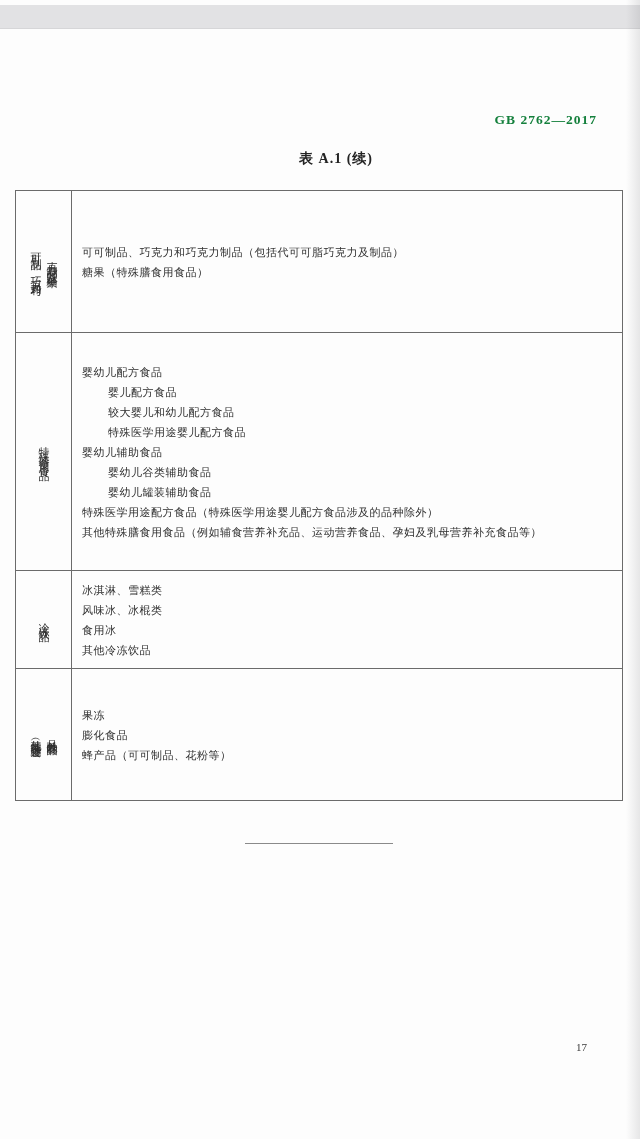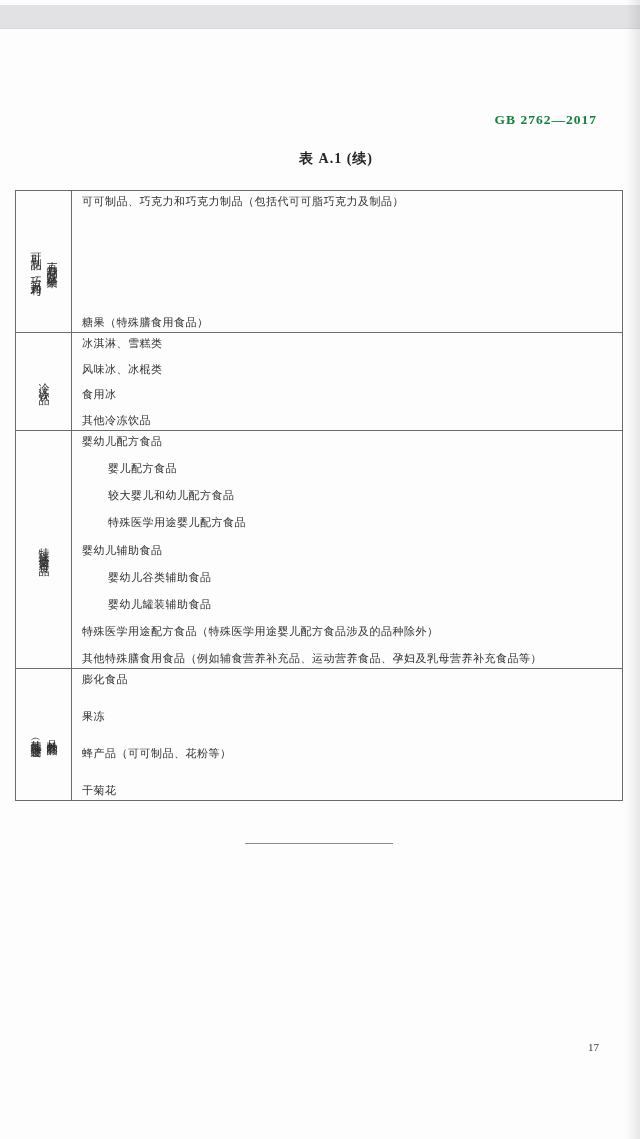--- a/index.html
+++ b/index.html
@@ -43,34 +43,34 @@
   }
   .vcol{
     writing-mode:vertical-lr;text-orientation:mixed;
     font-size:11px;color:#2d2d2d;letter-spacing:2.5px;
     line-height:13px;white-space:nowrap;
   }
   .row:nth-child(2) .vcol{letter-spacing:4px;}
   .row:nth-child(3) .vcol{letter-spacing:3px;}
   .row:nth-child(4) .vcol{letter-spacing:1px;}
   .items{
-    flex:1;display:flex;flex-direction:column;justify-content:space-between;
+    flex:1;display:flex;flex-direction:column;justify-content:center;
     padding-left:10px;box-sizing:border-box;
   }
   .item{
     font-size:11px;line-height:20px;letter-spacing:0.5px;
     color:#2d2d2d;white-space:nowrap;
   }
   .item.ind{padding-left:26px;}
   .end-line{
     position:absolute;left:245px;top:843px;width:148px;height:1px;
     background:#8a8a8a;
   }
   .page-num{
-    position:absolute;left:588px;top:1041px;
+    position:absolute;left:576px;top:1041px;
     font-size:11px;color:#3a3a3a;
   }
 </style>
 </head>
 <body>
 
 <div class="topbar"></div>
 
 <div class="std-code">GB 2762—2017</div>
 
@@ -81,59 +81,58 @@
     <div class="cat">
         <div class="vcol">可可制品、巧克力和巧</div>
         <div class="vcol">克力制品以及糖果</div>
       </div>
     <div class="items">
         <div class="item">可可制品、巧克力和巧克力制品（包括代可可脂巧克力及制品）</div>
         <div class="item">糖果（特殊膳食用食品）</div>
       </div>
   </div>
 
-  <div class="row" style="height: 98px;">
-    <div class="cat">
-        <div class="vcol">冷冻饮品</div>
-      </div>
-    <div class="items">
-        <div class="item">冰淇淋、雪糕类</div>
-        <div class="item">风味冰、冰棍类</div>
-        <div class="item">食用冰</div>
-        <div class="item">其他冷冻饮品</div>
-      </div>
-  </div>
-
   <div class="row" style="height: 238px;">
     <div class="cat">
         <div class="vcol">特殊膳食用食品</div>
       </div>
     <div class="items">
         <div class="item">婴幼儿配方食品</div>
         <div class="item ind">婴儿配方食品</div>
         <div class="item ind">较大婴儿和幼儿配方食品</div>
         <div class="item ind">特殊医学用途婴儿配方食品</div>
         <div class="item">婴幼儿辅助食品</div>
         <div class="item ind">婴幼儿谷类辅助食品</div>
         <div class="item ind">婴幼儿罐装辅助食品</div>
         <div class="item">特殊医学用途配方食品（特殊医学用途婴儿配方食品涉及的品种除外）</div>
         <div class="item">其他特殊膳食用食品（例如辅食营养补充品、运动营养食品、孕妇及乳母营养补充食品等）</div>
       </div>
   </div>
 
+  <div class="row" style="height: 98px;">
+    <div class="cat">
+        <div class="vcol">冷冻饮品</div>
+      </div>
+    <div class="items">
+        <div class="item">冰淇淋、雪糕类</div>
+        <div class="item">风味冰、冰棍类</div>
+        <div class="item">食用冰</div>
+        <div class="item">其他冷冻饮品</div>
+      </div>
+  </div>
+
   <div class="row" style="height: 131px;">
     <div class="cat">
         <div class="vcol">其他类（除上述食</div>
         <div class="vcol">品以外的食品）</div>
       </div>
     <div class="items">
+        <div class="item">果冻</div>
         <div class="item">膨化食品</div>
-        <div class="item">果冻</div>
         <div class="item">蜂产品（可可制品、花粉等）</div>
-        <div class="item">干菊花</div>
       </div>
   </div>
 </div>
 
 <div class="end-line"></div>
 
 <div class="page-num">17</div>
 
 <div class="edge-shadow"></div>
 

